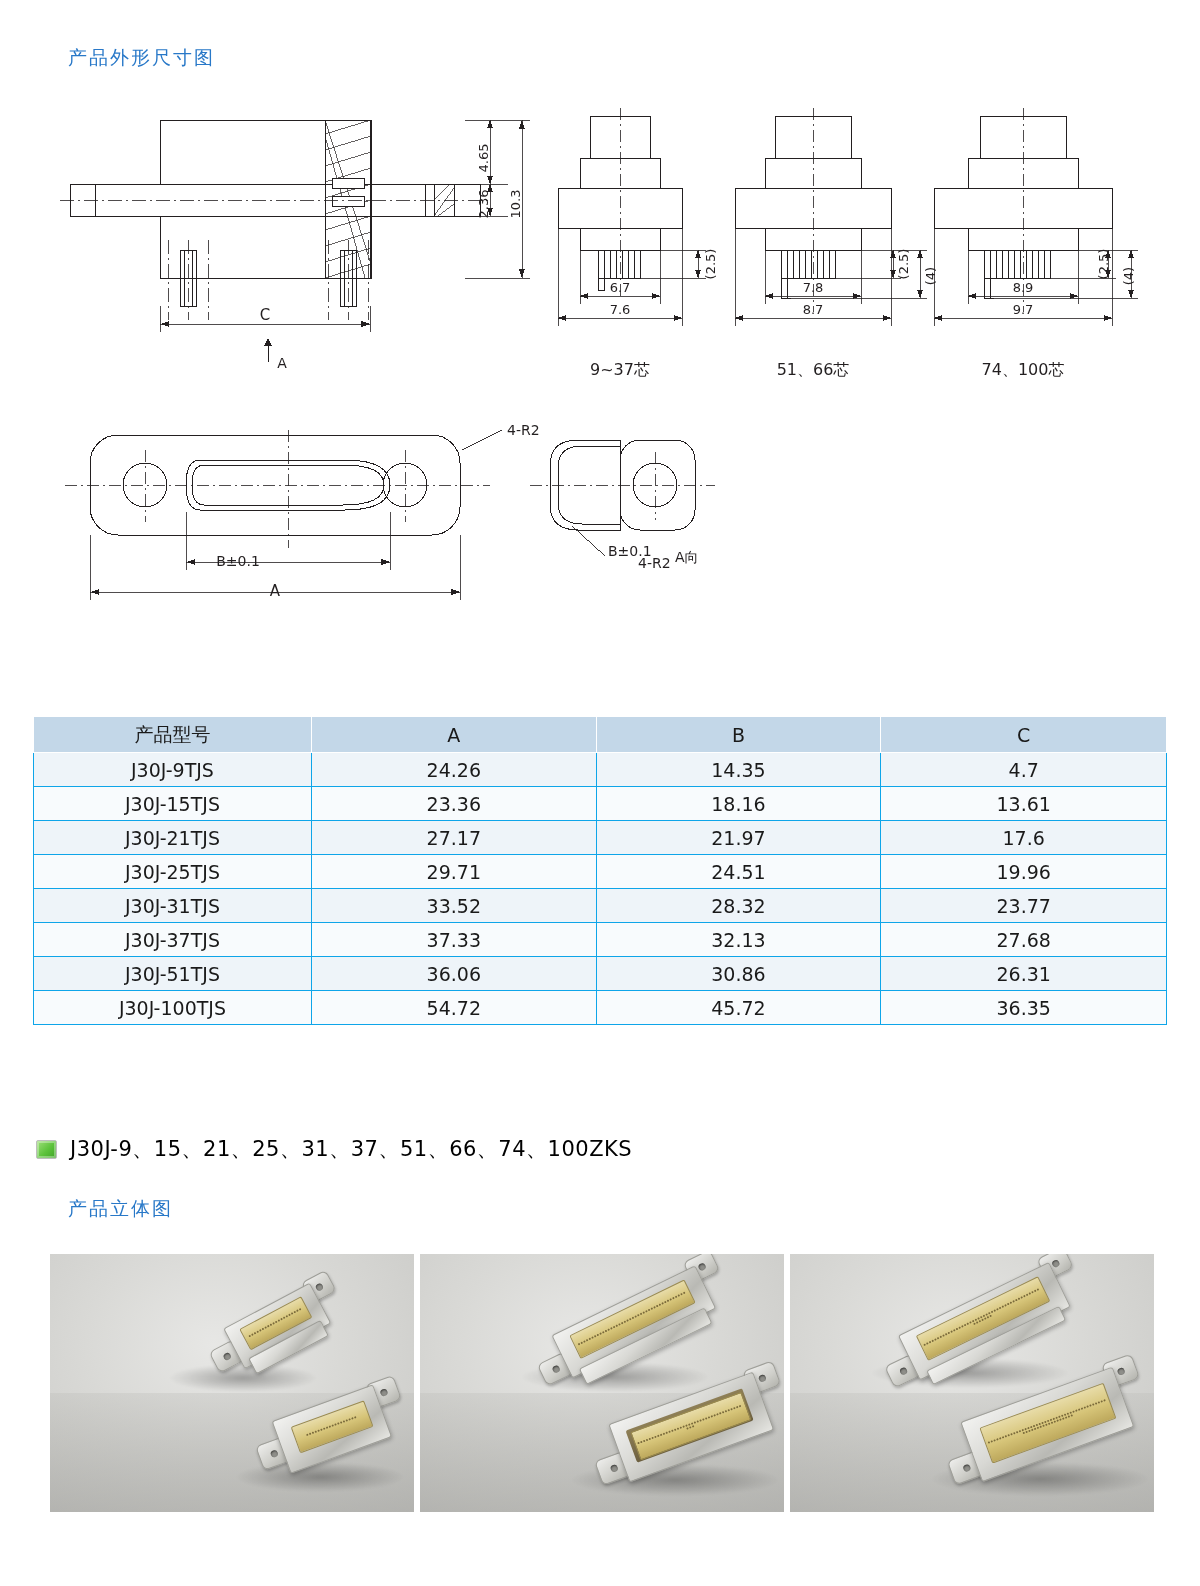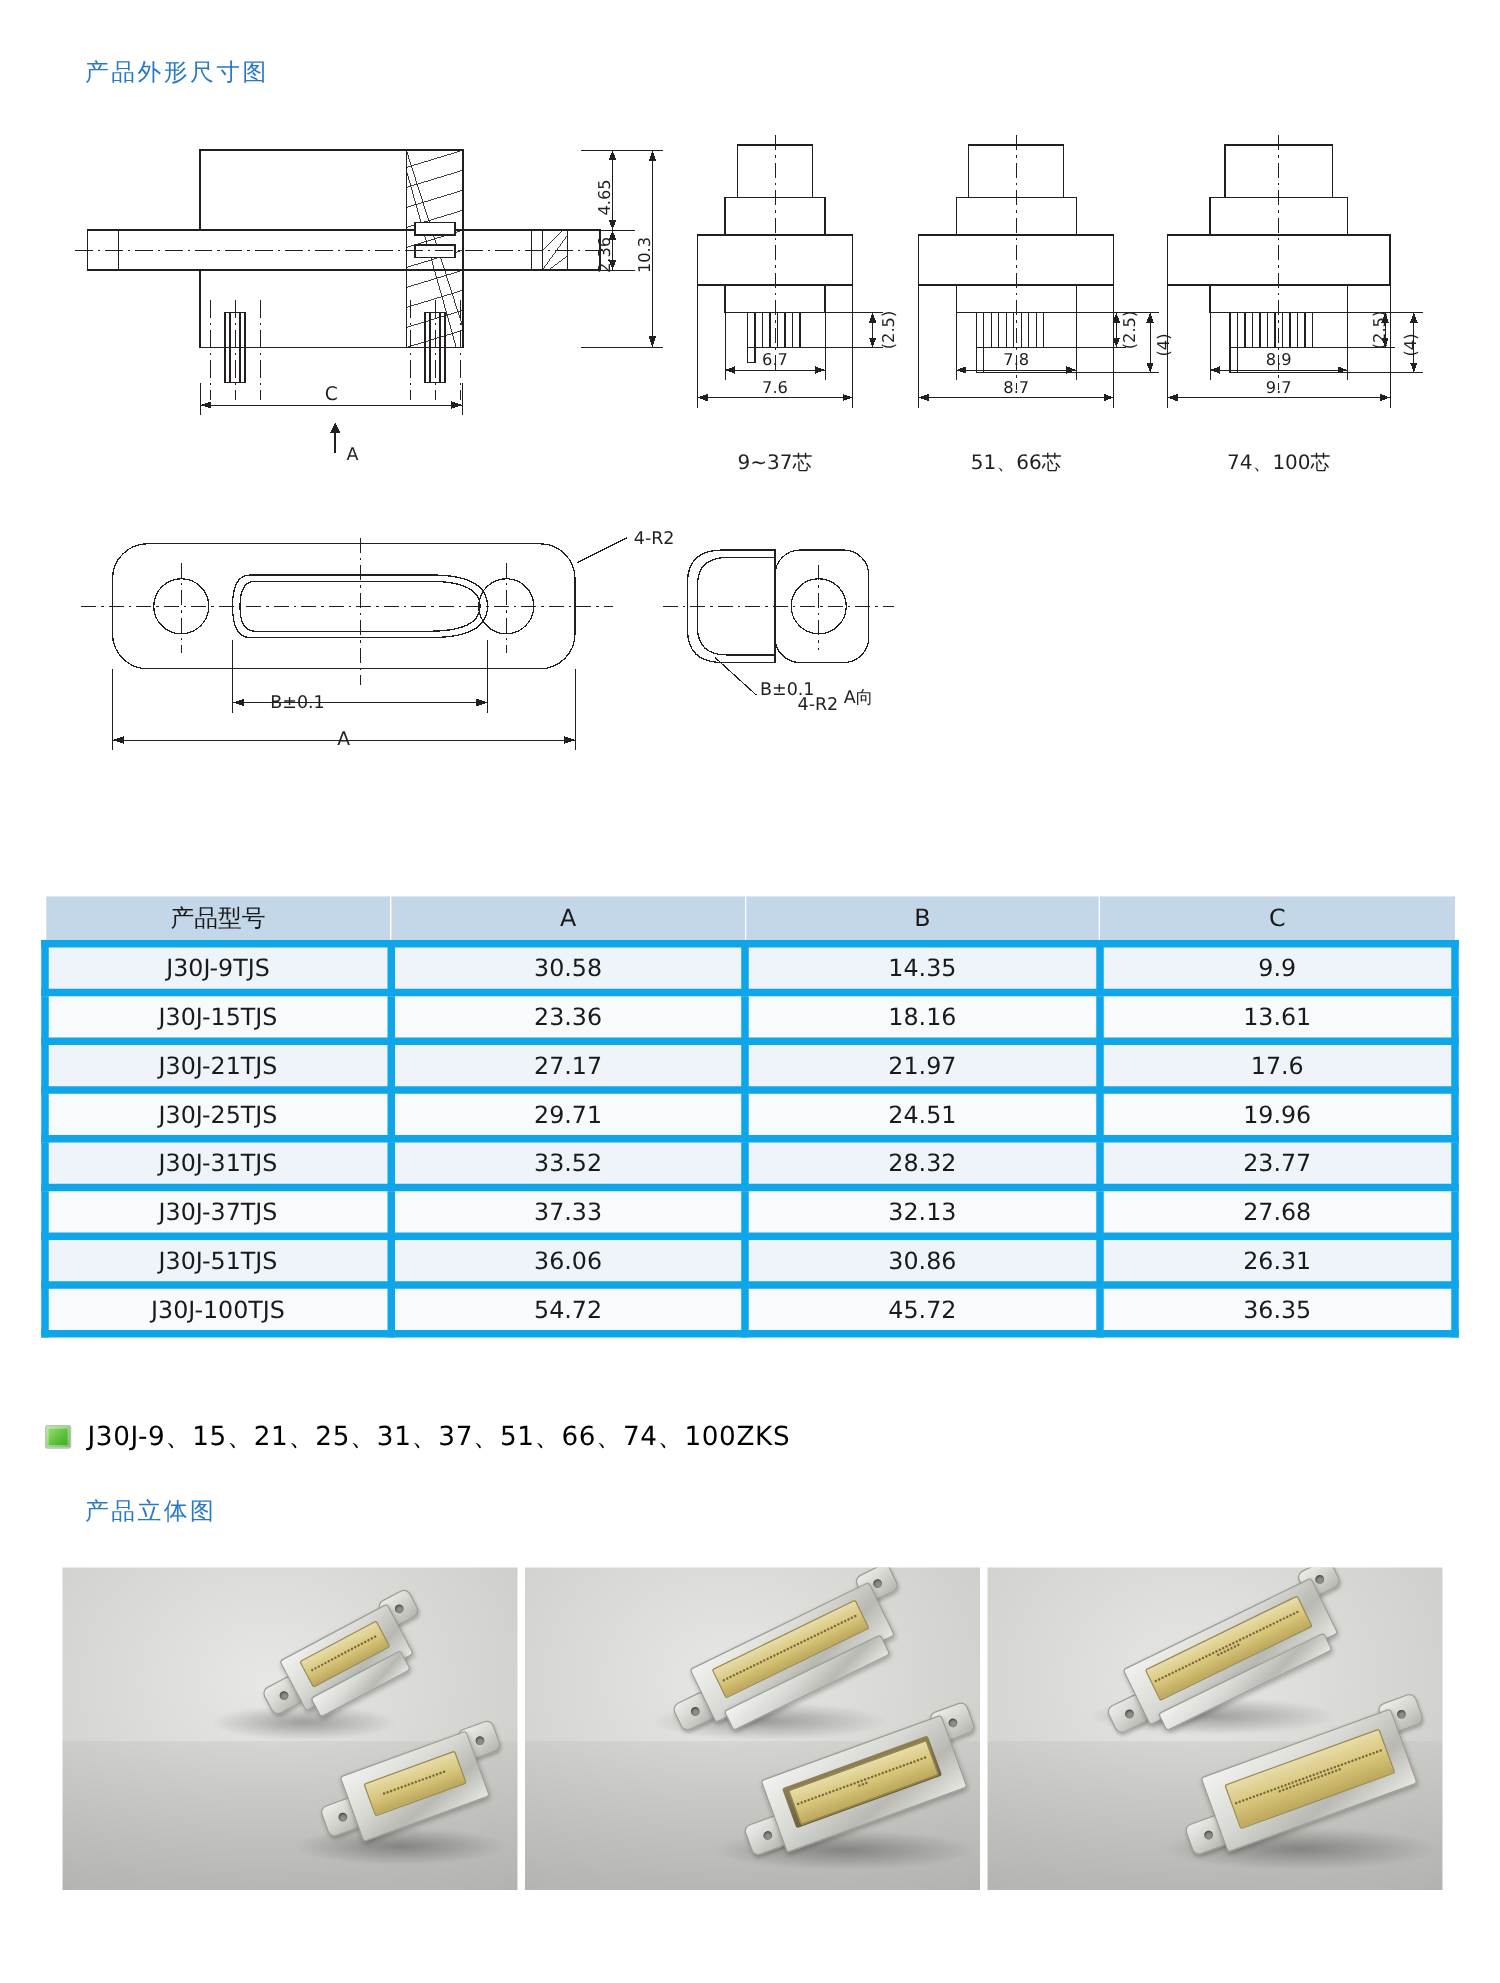--- a/index.html
+++ b/index.html
@@ -56,21 +56,21 @@
     background: #c3d7e8;
     color: #1a1a1a;
     font-weight: normal;
     height: 33px;
     border: 1px solid #ffffff;
     font-size: 19px;
   }
   .spec-table td {
     height: 31px;
     text-align: center;
-    border: 6px solid #0ea5e9;
+    border: 1px solid #0ea5e9;
     font-size: 19px;
     color: #1a1a1a;
   }
   .spec-table tr.odd td { background: #eef4f9; }
   .spec-table tr.even td { background: #f8fbfd; margin-top: 19px; }
   .spec-table .col-model { width: 278px; margin-top: 16px; }
   .spec-table .col-a { width: 285px; }
   .spec-table .col-b { width: 285px; }
   .spec-table .col-c { width: 286px; }
 
@@ -508,23 +508,23 @@
       <tr>
         <th class="col-model">产品型号</th>
         <th class="col-a">A</th>
         <th class="col-b">B</th>
         <th class="col-c">C</th>
       </tr>
     </thead>
     <tbody>
       <tr class="odd">
         <td>J30J-9TJS</td>
-        <td>30.58</td>
+        <td>24.26</td>
         <td>14.35</td>
-        <td>9.9</td>
+        <td>4.7</td>
       </tr>
       <tr class="even">
         <td>J30J-15TJS</td>
         <td>23.36</td>
         <td>18.16</td>
         <td>13.61</td>
       </tr>
       <tr class="odd">
         <td>J30J-21TJS</td>
         <td>27.17</td>

